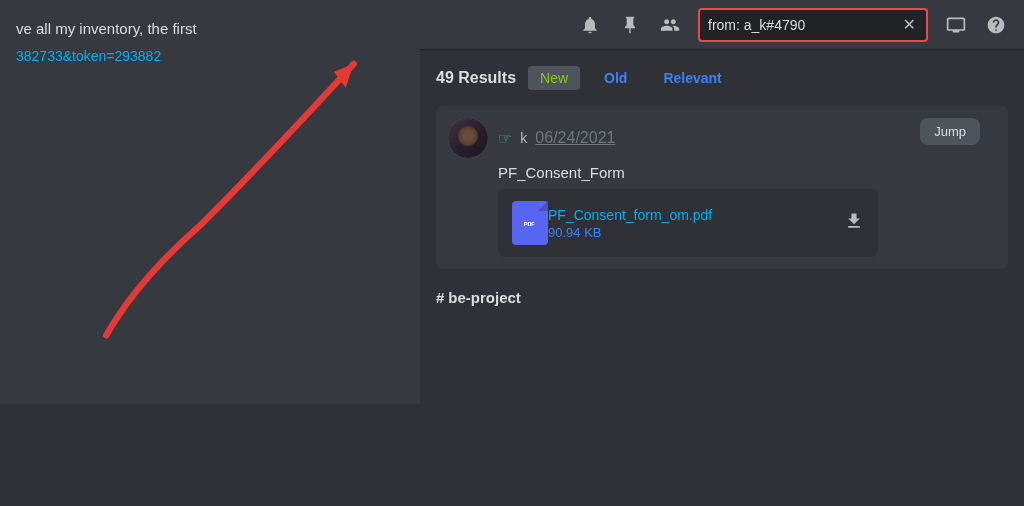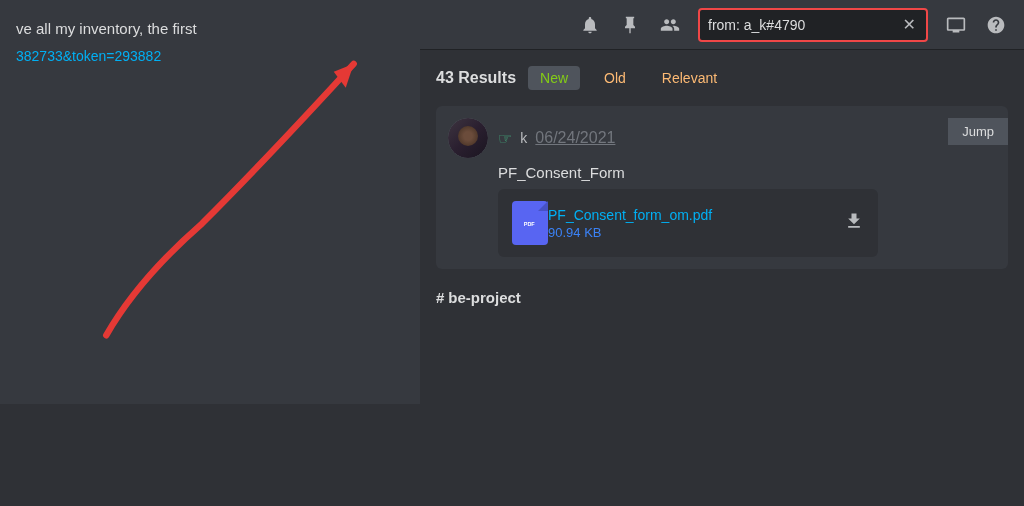--- a/index.html
+++ b/index.html
@@ -144,21 +144,22 @@
       border: none;
     }
 
     .filter-btn.active {
       background: #4f545c;
       color: #84cc16;
     }
 
     .filter-btn.inactive {
       background: transparent;
-      color: #fdba74;
+      color: #3b82f6;
+      font-weight: bold;
     }
 
     
     .channel-group {
       margin-bottom: 20px;
     }
 
     .channel-name {
       color: #dcddde;
       font-size: 15px;
@@ -302,25 +303,25 @@
     .download-icon {
       color: #b9bbbe;
       font-size: 18px;
       cursor: pointer;
     }
 
     
     .jump-btn {
       position: absolute;
       top: 12px;
-      right: 0;
+      right: 28px;
       background: #4f545c;
       color: #dcddde;
       border: none;
-      border-radius: 0;
+      border-radius: 8px;
       padding: 6px 14px;
       font-size: 13px;
       cursor: pointer;
       font-weight: 500;
     }
 
     
     .search-results::-webkit-scrollbar {
       width: 8px;
     }
@@ -381,21 +382,21 @@
     <div class="header-icon">
       <svg width="20" height="20" viewBox="0 0 24 24" fill="#b9bbbe">
         <path d="M12 2C6.48 2 2 6.48 2 12s4.48 10 10 10 10-4.48 10-10S17.52 2 12 2zm1 17h-2v-2h2v2zm2.07-7.75l-.9.92C13.45 12.9 13 13.5 13 15h-2v-.5c0-1.1.45-2.1 1.17-2.83l1.24-1.26c.37-.36.59-.86.59-1.41 0-1.1-.9-2-2-2s-2 .9-2 2H8c0-2.21 1.79-4 4-4s4 1.79 4 4c0 .88-.36 1.68-.93 2.25z"></path>
       </svg>
     </div>
   </div>
 
   <div class="search-results">
 
     <div class="results-header">
-      <span class="results-count">43 Results</span>
+      <span class="results-count">49 Results</span>
       <button class="filter-btn active">New</button>
       <button class="filter-btn inactive">Old</button>
       <button class="filter-btn inactive">Relevant</button>
     </div>
 
     <div class="channel-group">
 
       <div class="message-item">
 
         <button class="jump-btn">Jump</button>

